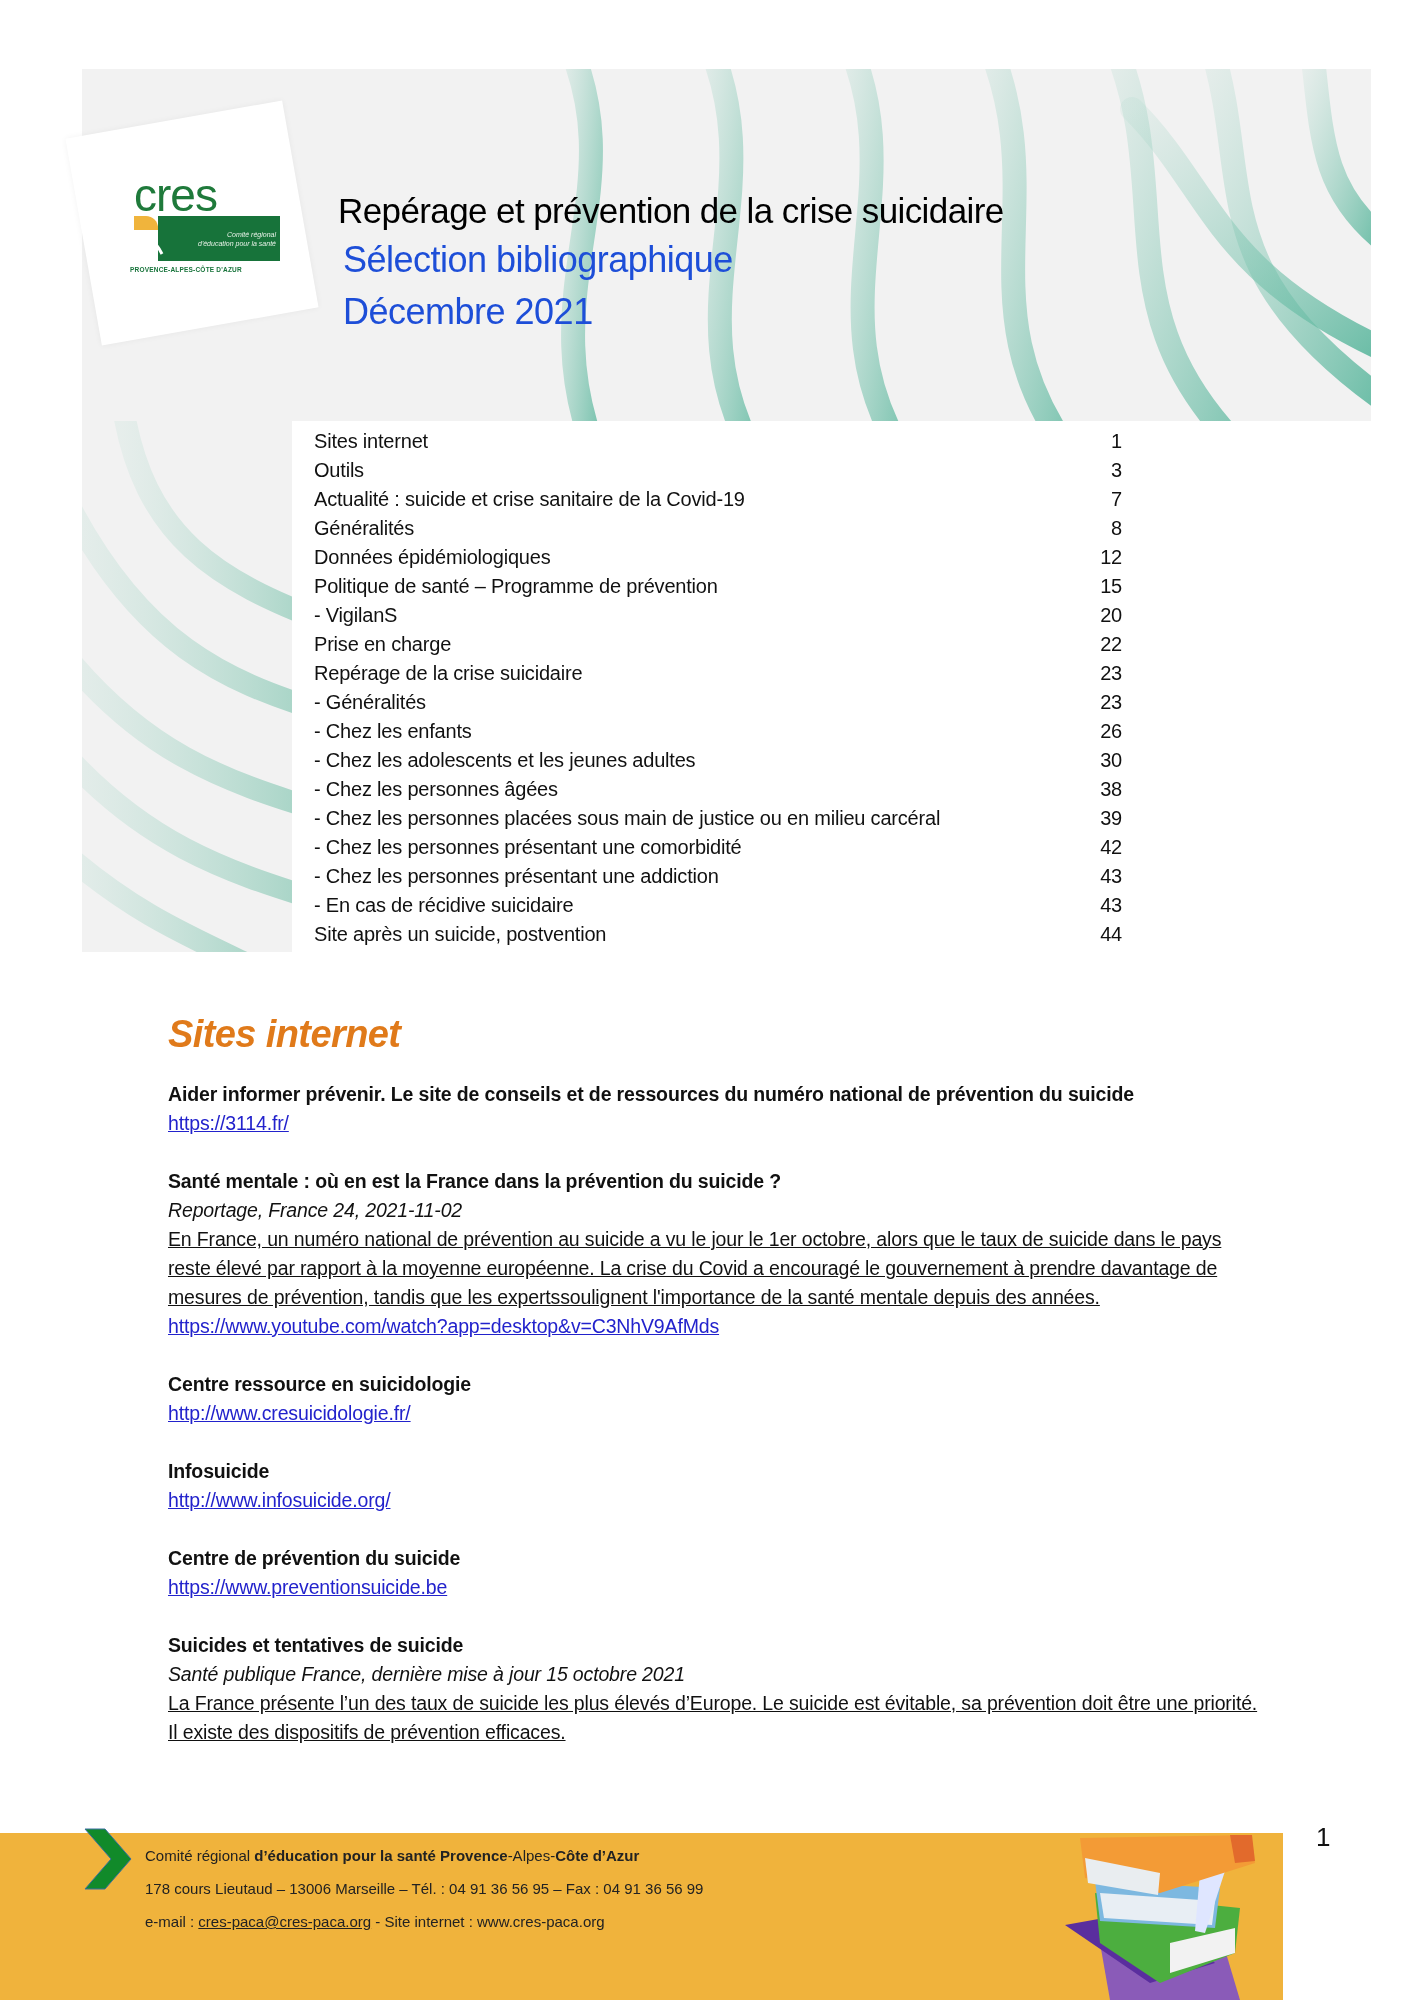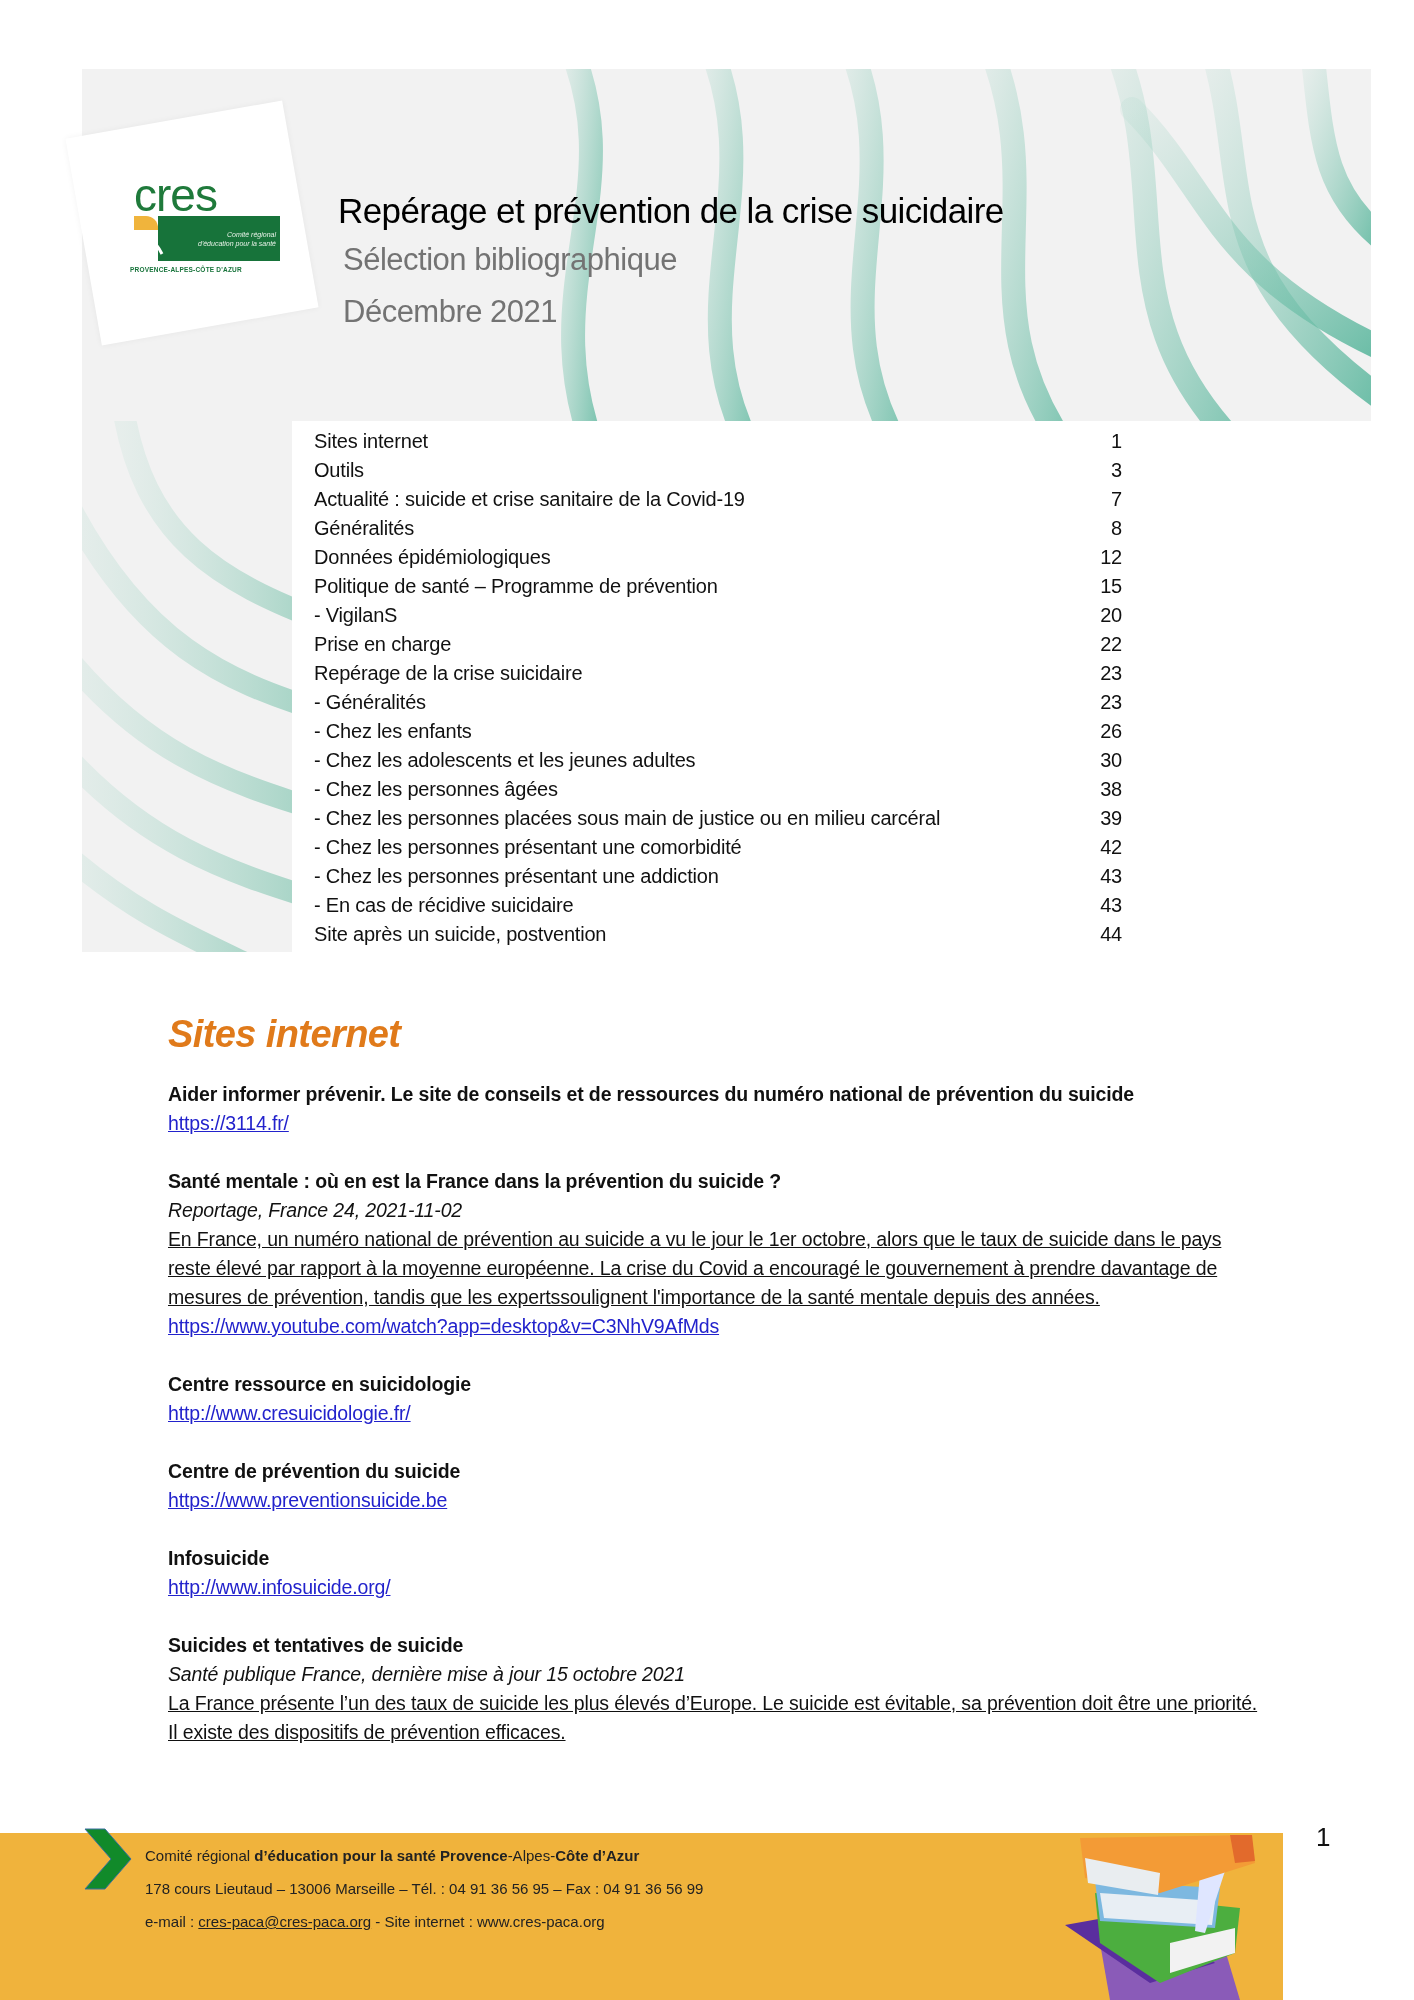--- a/index.html
+++ b/index.html
@@ -41,21 +41,21 @@
   .logo-stripes { position: absolute; left: 2px; top: 44px; width: 34px; height: 38px; }
   .logo-region {
     position: absolute; left: 0; top: 86px; width: 155px; font-size: 6.5px; font-weight: bold;
     color: #17733a; letter-spacing: 0.2px; white-space: nowrap;
   }
   .title-block {
     position: absolute; left: 338px; top: 188px;
     font-family: "Liberation Sans", sans-serif;
   }
   .title-main { font-size: 35px; font-weight: normal; color: #000; letter-spacing: -0.6px; line-height: 46px; }
-  .title-sub { font-size: 31px; color: #737373; line-height: 52px; margin-left: 5px; letter-spacing: -0.5px; }
+  .title-sub { font-size: 36px; color: #1d4ed8; line-height: 52px; margin-left: 5px; letter-spacing: -0.5px; }
 
   .toc {
     position: absolute; left: 292px; top: 421px; width: 1079px; height: 531px; background: #fff;
   }
   .toc-list { position: absolute; left: 22px; top: 6px; width: 808px; }
   .toc-row {
     display: flex; justify-content: space-between; height: 29px; line-height: 29px;
     font-size: 20px; color: #111; letter-spacing: -0.2px; cursor: pointer;
   }
   .toc-row span { white-space: nowrap; }
@@ -233,26 +233,26 @@
         <div class="entry-title">Santé mentale : où en est la France dans la prévention du suicide ?</div>
         <div class="entry-meta">Reportage, France 24, 2021-11-02</div>
         <div class="entry-desc">En France, un numéro national de prévention au suicide a vu le jour le 1er octobre, alors que le taux de suicide dans le pays reste élevé par rapport à la moyenne européenne. La crise du Covid a encouragé le gouvernement à prendre davantage de mesures de prévention, tandis que les expertssoulignent l'importance de la santé mentale depuis des années.</div>
         <div><a class="entry-link">https://www.youtube.com/watch?app=desktop&amp;v=C3NhV9AfMds</a></div>
       </div>
       <div class="entry">
         <div class="entry-title">Centre ressource en suicidologie</div>
         <div><a class="entry-link">http://www.cresuicidologie.fr/</a></div>
       </div>
       <div class="entry">
+        <div class="entry-title">Infosuicide</div>
+        <div><a class="entry-link">http://www.infosuicide.org/</a></div>
+      </div>
+      <div class="entry">
         <div class="entry-title">Centre de prévention du suicide</div>
         <div><a class="entry-link">https://www.preventionsuicide.be</a></div>
-      </div>
-      <div class="entry">
-        <div class="entry-title">Infosuicide</div>
-        <div><a class="entry-link">http://www.infosuicide.org/</a></div>
       </div>
       <div class="entry">
         <div class="entry-title">Suicides et tentatives de suicide</div>
         <div class="entry-meta">Santé publique France, dernière mise à jour 15 octobre 2021</div>
         <div class="entry-desc">La France présente l’un des taux de suicide les plus élevés d’Europe. Le suicide est évitable, sa prévention doit être une priorité. Il existe des dispositifs de prévention efficaces.</div>
       </div>
     </div>
 </div>
 
 <div class="footer"></div>

